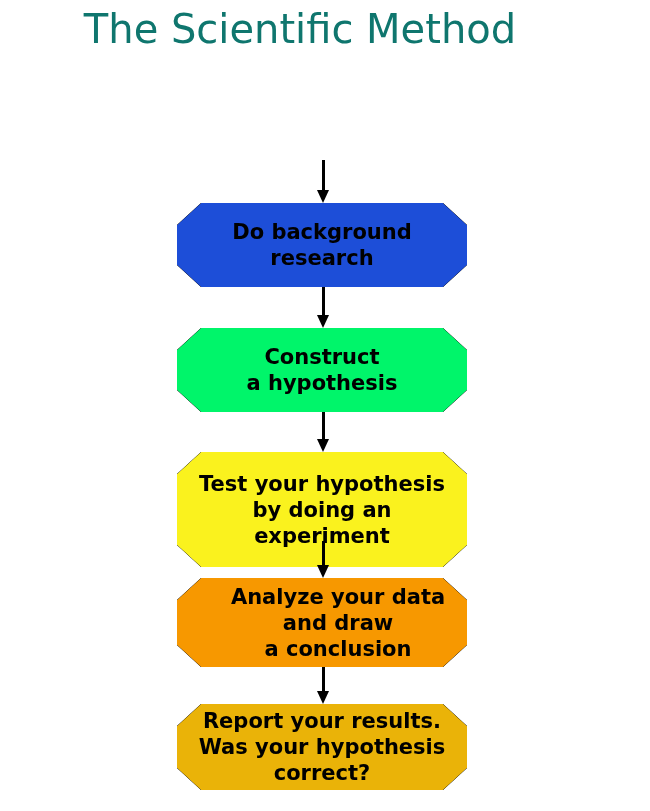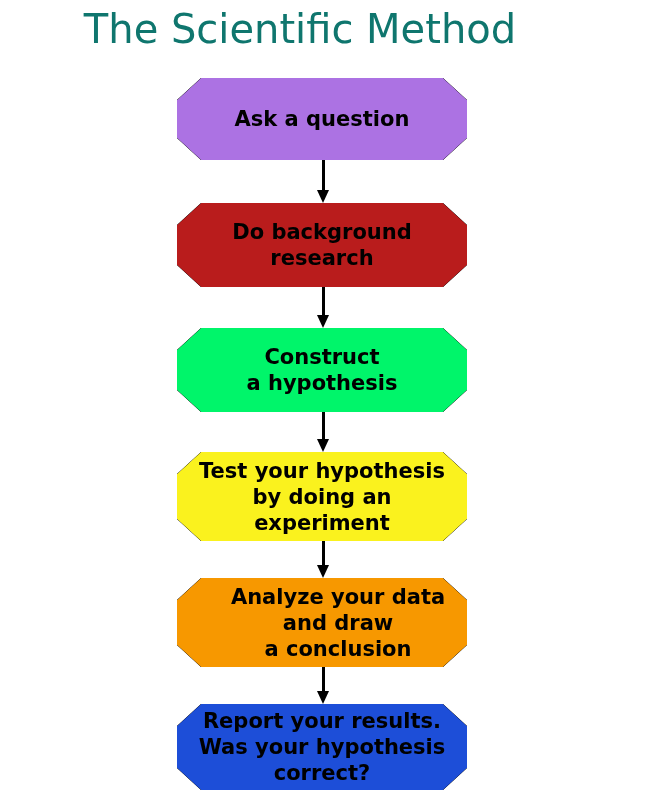--- a/index.html
+++ b/index.html
@@ -146,21 +146,21 @@
     color: #000000;
     text-align: center;
     white-space: pre-line;
     padding: 0 10px;
   }
 
   
   #step-0 { top: 78px;  height: 82px; }
   #step-1 { top: 203px; height: 84px; }
   #step-2 { top: 328px; height: 84px; }
-  #step-3 { top: 452px; height: 89px; }
+  #step-3 { top: 452px; height: 115px; }
   #step-4 { top: 578px; height: 89px; }
   #step-5 { top: 704px; height: 86px; }
 
   
   .connector {
     position: absolute;
     left: 320px;
     width: 7px;
   }
   .connector .shaft {
@@ -194,40 +194,31 @@
 </style>
 </head>
 <body>
 
 <div id="page">
 
   <div id="title">The Scientific Method</div>
 
   <div id="flow">
 
-    <div class="step" id="step-0">
-      <div class="step-shape">
-        <div class="step-shadow"></div>
-        <div class="step-outline"></div>
-        <div class="step-fill" style="background: rgb(172, 114, 227);">
-          <div class="step-label">Ask a question</div>
-        </div>
-      </div>
-    </div>
 
     <div class="connector" id="conn-0">
       <div class="shaft"></div>
       <div class="head"></div>
     </div>
 
     <div class="step" id="step-1">
       <div class="step-shape">
         <div class="step-shadow"></div>
         <div class="step-outline"></div>
-        <div class="step-fill" style="background: #b91c1c; justify-content: center;">
+        <div class="step-fill" style="background: #1d4ed8; justify-content: center;">
           <div class="step-label">Do background
 research</div>
         </div>
       </div>
     </div>
 
     <div class="connector" id="conn-1">
       <div class="shaft"></div>
       <div class="head"></div>
     </div>
@@ -279,21 +270,21 @@
 
     <div class="connector" id="conn-4">
       <div class="shaft"></div>
       <div class="head"></div>
     </div>
 
     <div class="step" id="step-5">
       <div class="step-shape">
         <div class="step-shadow"></div>
         <div class="step-outline"></div>
-        <div class="step-fill" style="background: #1d4ed8;">
+        <div class="step-fill" style="background: #eab308;">
           <div class="step-label">Report your results.
 Was your hypothesis
 correct?</div>
         </div>
       </div>
     </div>
 
   </div>
 </div>
 

